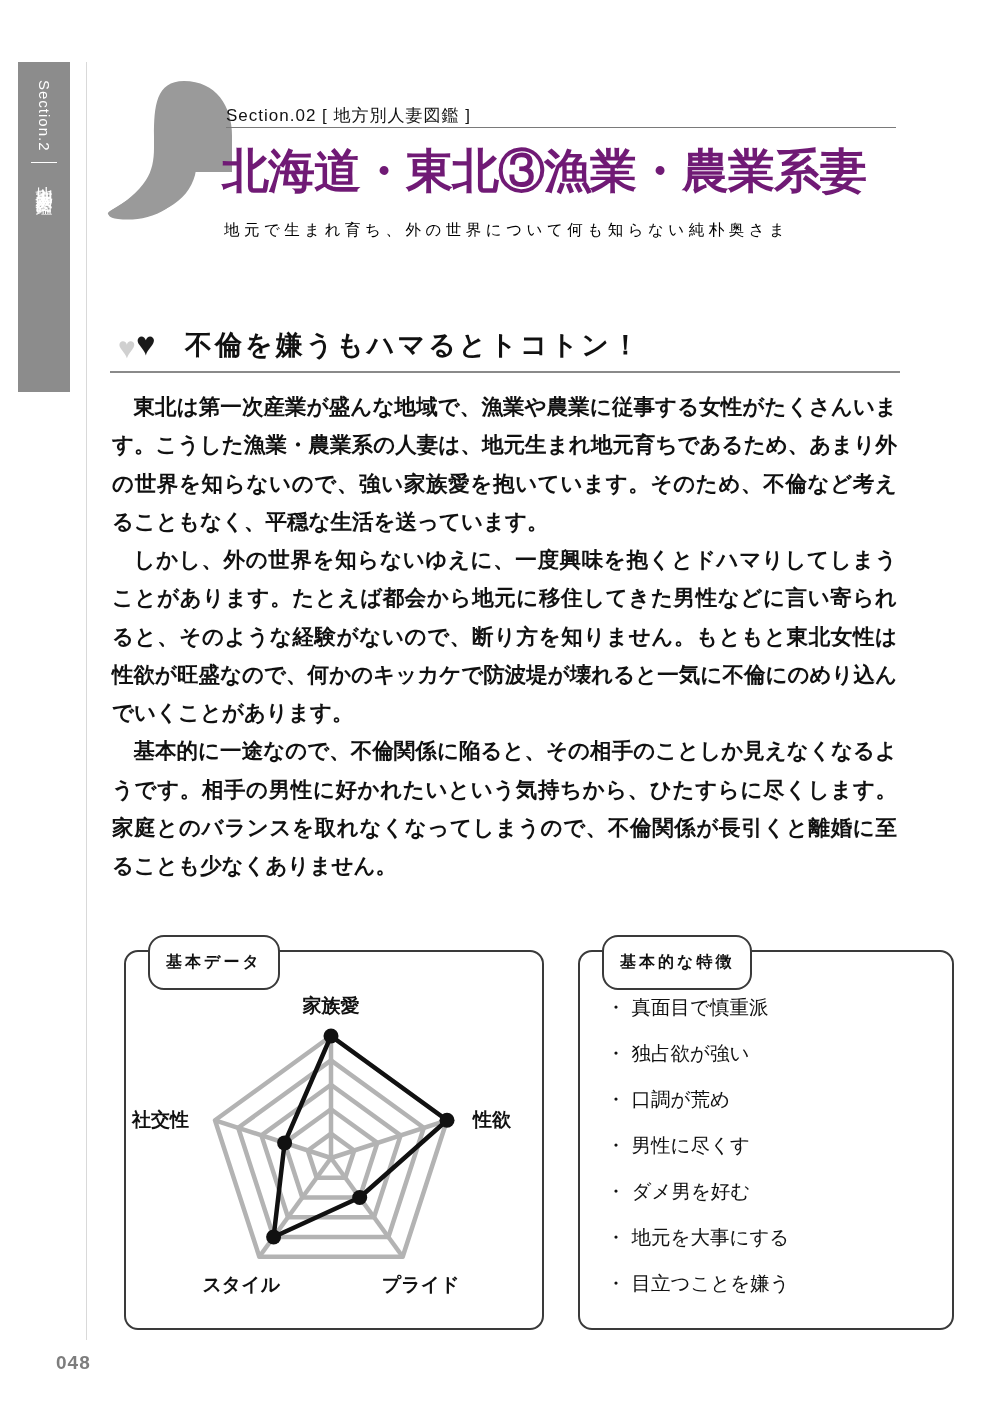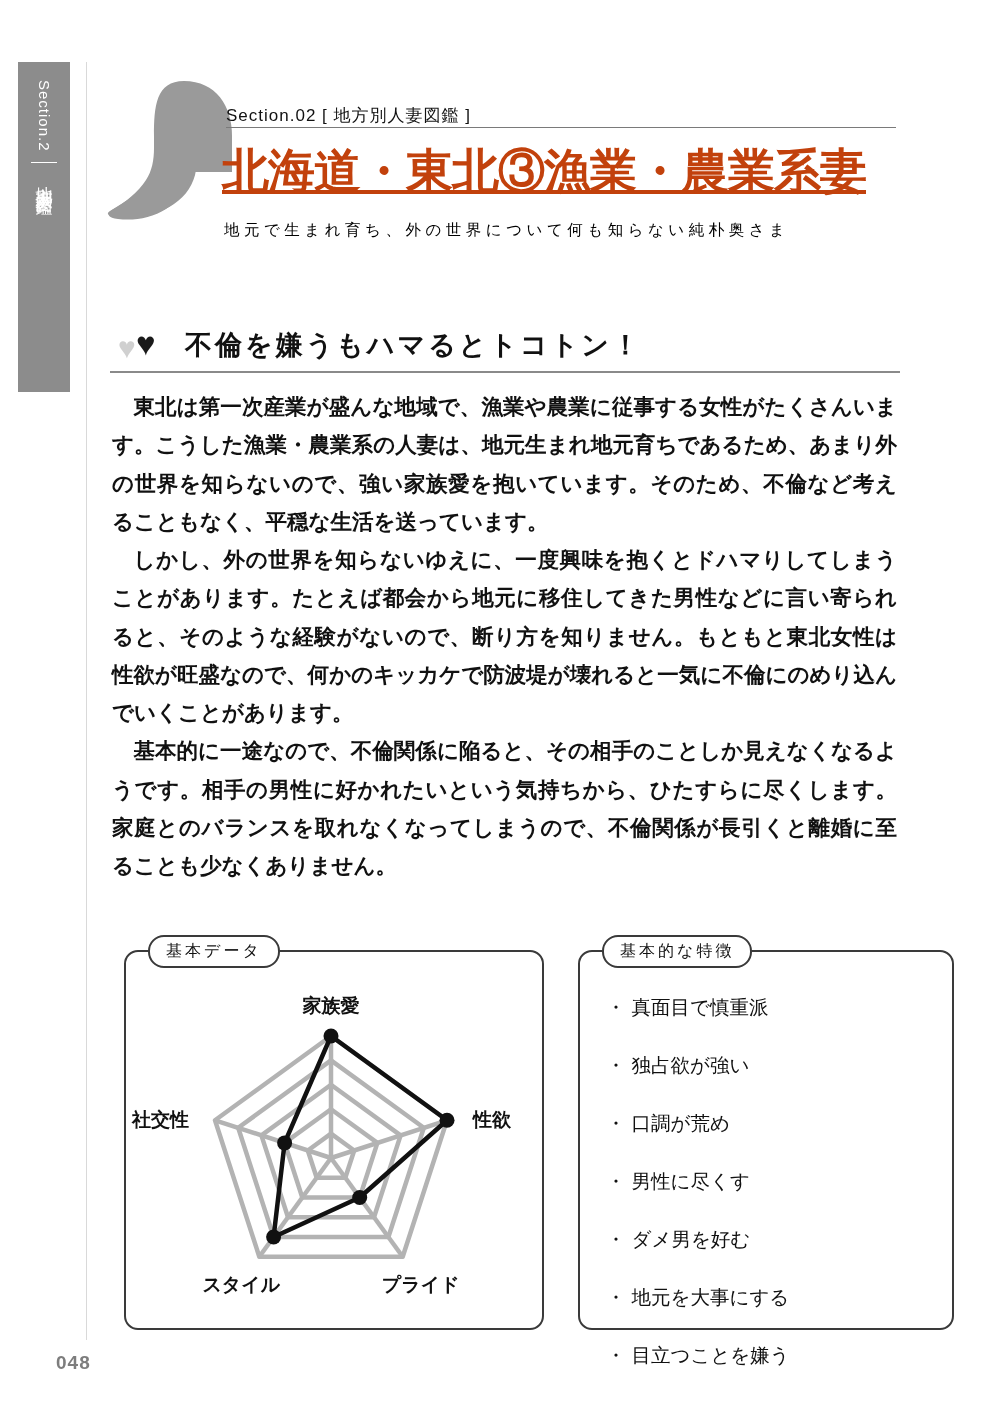--- a/index.html
+++ b/index.html
@@ -86,23 +86,22 @@
     color: #111;
     white-space: nowrap;
   }
   .headline {
     position: absolute;
     left: 116px;
     top: 62px;
     font-size: 47px;
     font-weight: bold;
     letter-spacing: -1px;
-    color: #c2410c;
-    white-space: nowrap;
-    text-decoration: underline;
+    color: #701a75;
+    white-space: nowrap;
   }
   .subhead {
     position: absolute;
     left: 118px;
     top: 142px;
     font-size: 15.5px;
     letter-spacing: 4.5px;
     color: #000000;
     white-space: nowrap;
   }
@@ -161,41 +160,41 @@
     border-radius: 14px;
     background: #fff;
   }
   .panel-title {
     position: absolute;
     top: -17px;
     left: 22px;
     background: #fff;
     border: 2px solid #3a3a3a;
     border-radius: 16px;
-    padding: 4px 16px;
+    padding: 15px 16px;
     font-size: 16px;
-    font-weight: normal;
+    font-weight: bold;
     letter-spacing: 3px;
     white-space: nowrap;
     color: #111;
   }
 
   #panel-chart { left: 124px; top: 950px; width: 420px; height: 380px; }
   #panel-traits { left: 578px; top: 950px; width: 376px; height: 380px; }
 
   .radar-wrap { position: absolute; left: 0; top: 14px; width: 420px; height: 360px; }
 
   .traits-list {
     position: absolute;
     left: 26px;
     top: 36px;
     right: 14px;
     display: flex;
     flex-direction: column;
-    gap: 20px;
+    gap: 8px;
   }
   .trait-item {
     font-size: 19.5px;
     line-height: 1.95;
     color: #111;
     white-space: nowrap;
   }
   .trait-item .bullet { margin-right: 6px; }
 
   

